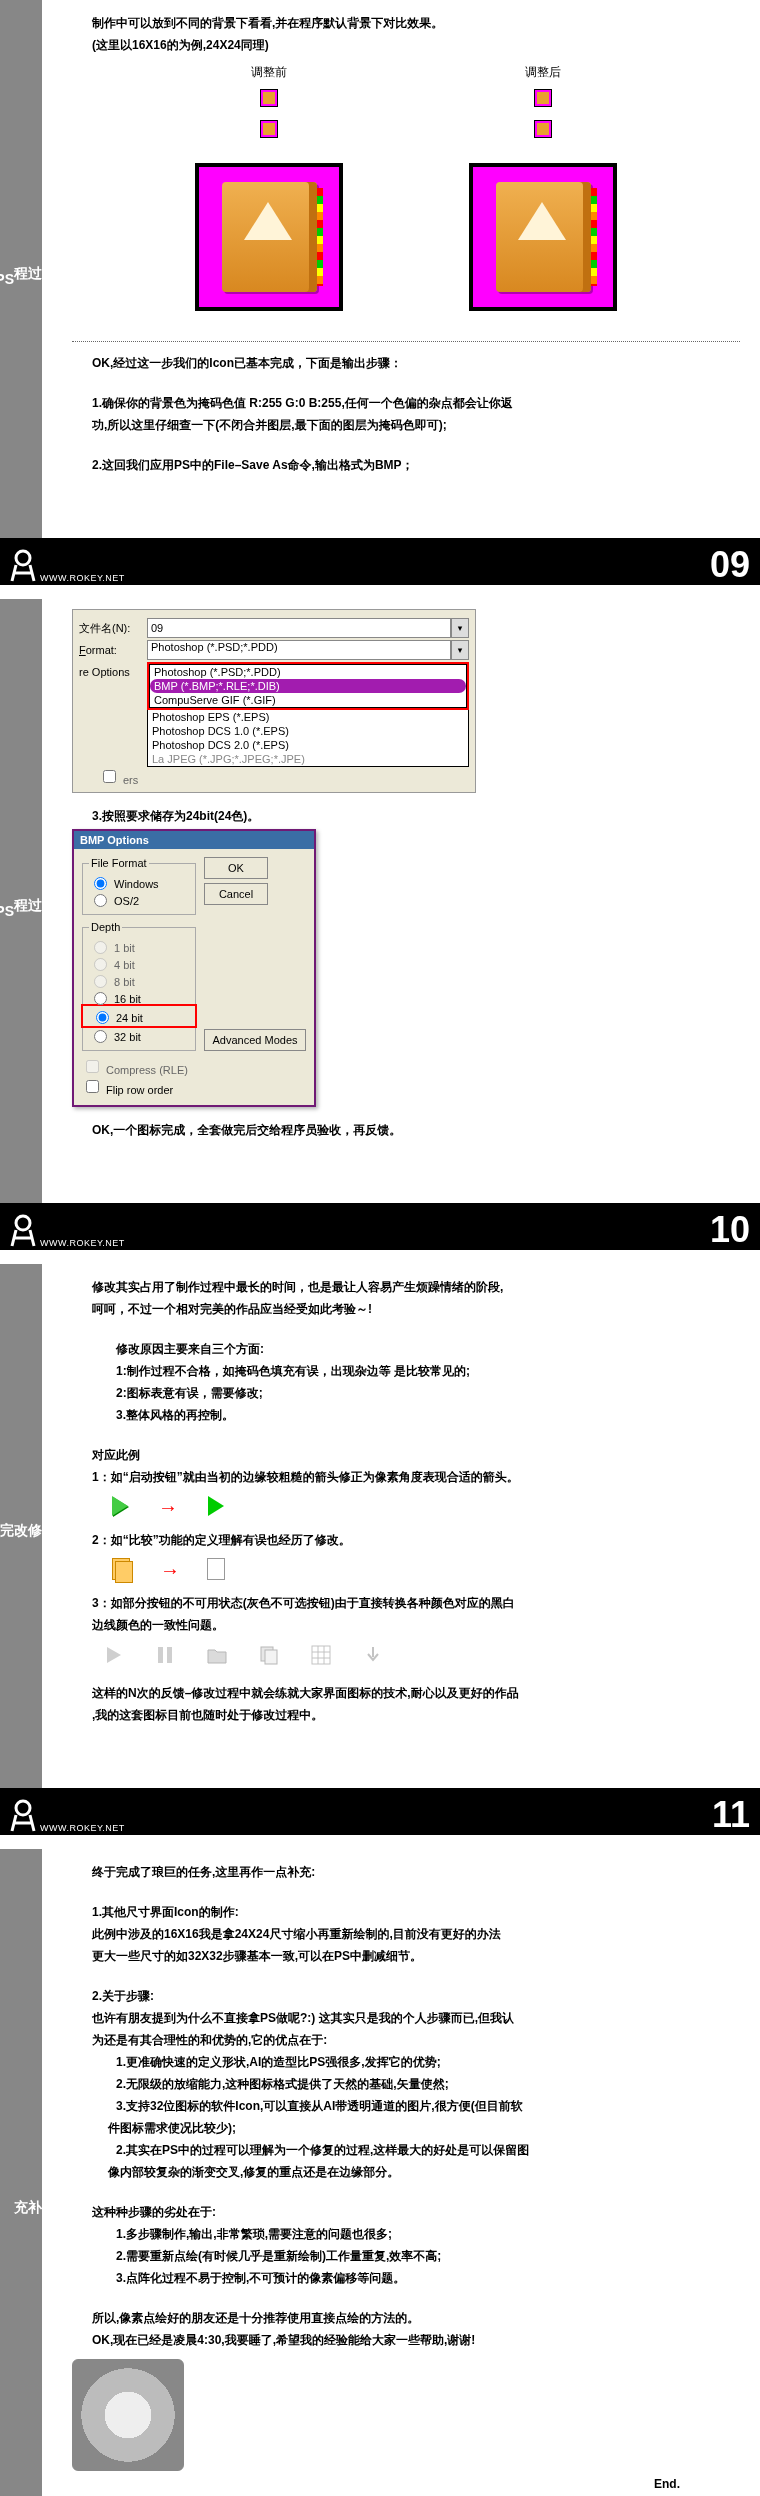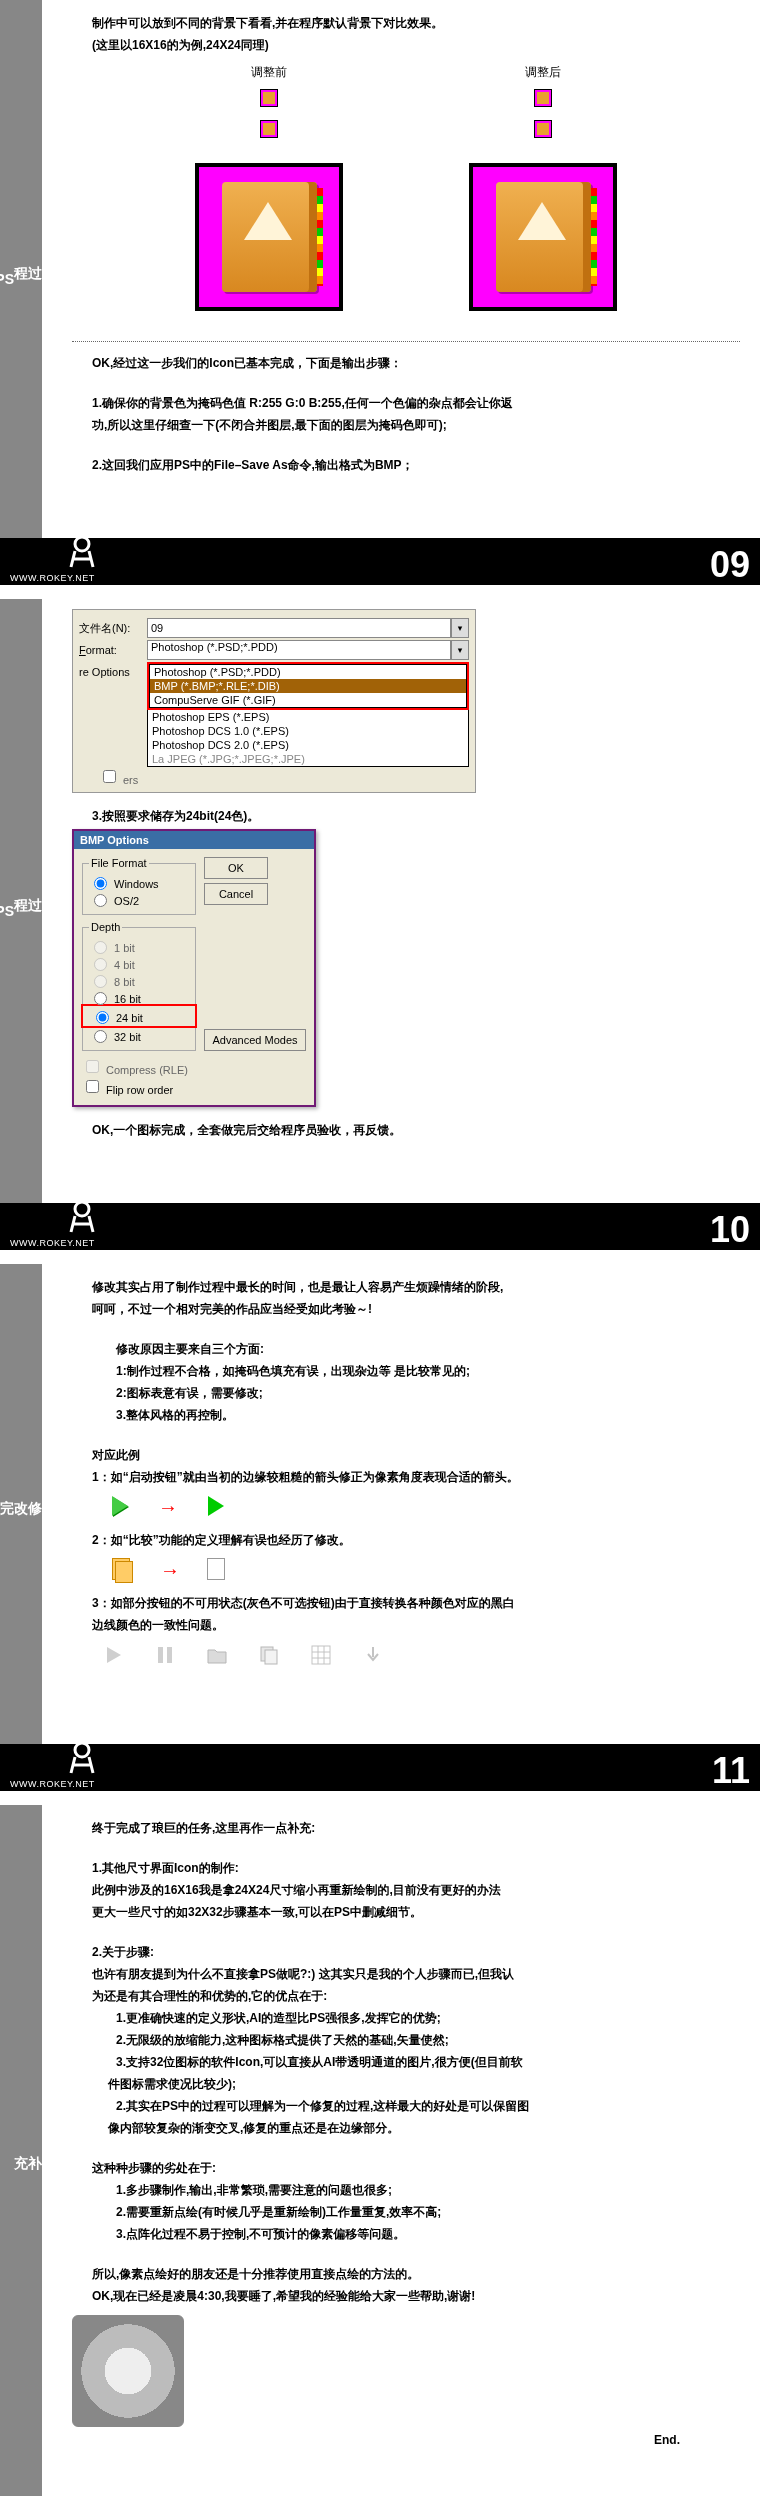--- a/index.html
+++ b/index.html
@@ -6,21 +6,21 @@
   .page { width:760px; background:#fff; }
   .section { display:flex; border-bottom:1px solid #000; }
   .sidebar { width:42px; background:#878787; color:#fff; font-weight:bold; font-size:14px; writing-mode:vertical-rl; text-align:left; padding-top:10px; display:flex; flex-direction:column; align-items:center; }
   .sidebar .vch { writing-mode:horizontal-tb; font-size:14px; line-height:18px; margin-bottom:2px; }
   .sidebar .sub { writing-mode:horizontal-tb; font-size:14px; font-weight:bold; margin-top:10px; color:#fff; }
   .sidebar .ll { display:flex; flex-direction:column; align-items:center;}
   .content { flex:1; padding:10px 20px 60px 30px; position:relative; min-height:100px;}
   .content p { margin:4px 0; line-height:1.5;padding-left:20px; }
   .bold { font-weight:bold; }
   .footer { background:#000; color:#fff; height:44px; display:flex; align-items:flex-end; justify-content:space-between; padding:0 10px 2px 10px; }
-  .footer .logo { display:flex; align-items:flex-end; gap:4px;flex-direction:column; }
+  .footer .logo { display:flex; align-items:flex-end; gap:4px; }
   .footer .logo svg { }
   .footer .url { font-size:9px; letter-spacing:0.5px; }
   .footer .num { font-size:36px; font-weight:900; font-family:Arial,sans-serif; line-height:1; }
   .lg-icon-row { display:flex; justify-content:space-around; margin:10px 60px; }
   .lg-col { text-align:center; }
   .micro { width:16px; height:16px; background:#ff00ff; display:inline-block; border:1px solid #000; position:relative; margin:2px;}
   .micro::after{content:'';position:absolute;inset:2px;background:#e8a030;}
   .big-icon { width:140px; height:140px; background:#ff00ff; border:4px solid #000; display:flex; align-items:center; justify-content:center; margin:10px auto;}
   .book { width:95px; height:110px; background:linear-gradient(#f0b050,#d88820); border-radius:4px; position:relative; box-shadow:inset -8px 0 0 #c07010, 2px 2px 0 rgba(0,0,0,.3);}
   .book::before{content:'';position:absolute;right:-6px;top:6px;bottom:6px;width:6px;background:repeating-linear-gradient(to bottom,#f00 0 8px,#0c0 8px 16px,#ff0 16px 24px,#f80 24px 32px);}
@@ -31,21 +31,21 @@
   
   .winfield { display:flex; align-items:center; margin:2px 0; font-size:11px; font-family:Tahoma,sans-serif;}
   .winfield label{ width:68px; text-align:left;}
   .winfield .u{text-decoration:underline;}
   .winfield input[type=text], .winfield .sel { flex:1; height:18px; border:1px solid #888; background:#fff; font-size:11px; padding:0 3px;}
   .winfield .ddbtn{width:16px;height:18px;border:1px solid #888;background:#ddd;display:inline-flex;align-items:center;justify-content:center;font-size:9px;}
   .format-box{background:#ece9d8;border:1px solid #999;padding:6px;width:390px;}
   .redbox{border:2px solid #f00;}
   .dropdown-list{background:#fff;border:1px solid #000;font-size:11px;font-family:Tahoma,sans-serif;}
   .dropdown-list div{padding:0 4px;line-height:14px;}
-  .dropdown-list .hl{background:#a16207;color:#fff;}
+  .dropdown-list .hl{background:#a21caf;color:#fff;border-radius:7px;}
   .gray-item{color:#888;}
   .chk{display:flex;align-items:flex-end;gap:4px;font-size:11px;color:#666;margin-left:20px;}
 
   .bmp-dlg{width:240px;background:#ece9d8;border:2px solid #701a75;font-family:Tahoma,sans-serif;font-size:11px;box-shadow:2px 2px 4px rgba(0,0,0,.3);}
   .bmp-dlg .ttl{background:linear-gradient(#3a6ea5,#3a6ea5);color:#fff;font-weight:bold;padding:3px 6px;font-size:11px;}
   .bmp-dlg .body{padding:8px;display:flex;gap:8px;}
   .bmp-dlg fieldset{border:1px solid #aaa;margin:0 0 6px 0;padding:4px 6px 6px 6px;}
   .bmp-dlg legend{font-size:11px;padding:0 2px;}
   .bmp-dlg .rad{display:flex;align-items:flex-end;gap:4px;margin:1px 0;color:#666;}
   .bmp-dlg .rad.active{color:#000;}
@@ -302,20 +302,22 @@
             </svg></span>
       <span class="gic"><svg viewBox="0 0 22 22">
               <rect x="2" y="2" width="18" height="18" fill="none" stroke="#aaa"></rect>
               <path d="M2 8h18M2 14h18M8 2v18M14 2v18" stroke="#aaa"></path>
             </svg></span>
       <span class="gic"><svg viewBox="0 0 22 22">
               <path d="M11 3v10M6 10l5 6 5-6" stroke="#aaa" fill="none" stroke-width="2"></path>
             </svg></span>
     </div>
 
+    <p class="bold">这样的N次的反馈–修改过程中就会练就大家界面图标的技术,耐心以及更好的作品</p>
+    <p class="bold">,我的这套图标目前也随时处于修改过程中。</p>
   </div>
 </div>
 <div class="footer">
   <div class="logo">
     <svg width="26" height="34" viewBox="0 0 26 34">
           <circle cx="13" cy="9" r="7" fill="none" stroke="#fff" stroke-width="3"></circle>
           <path d="M6 16 L2 32 M20 16 L24 32 M4 24 L22 24" stroke="#fff" stroke-width="3" fill="none"></path>
         </svg>
     <span class="url">WWW.ROKEY.NET</span>
   </div>

